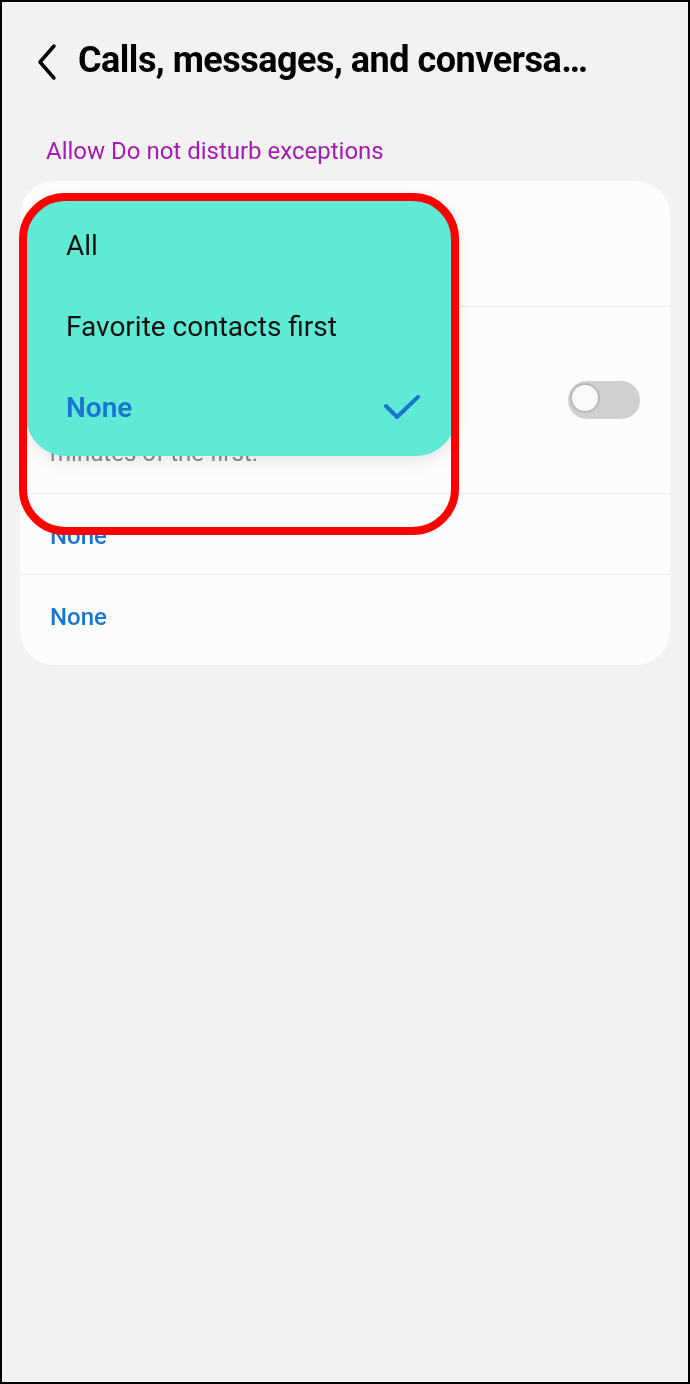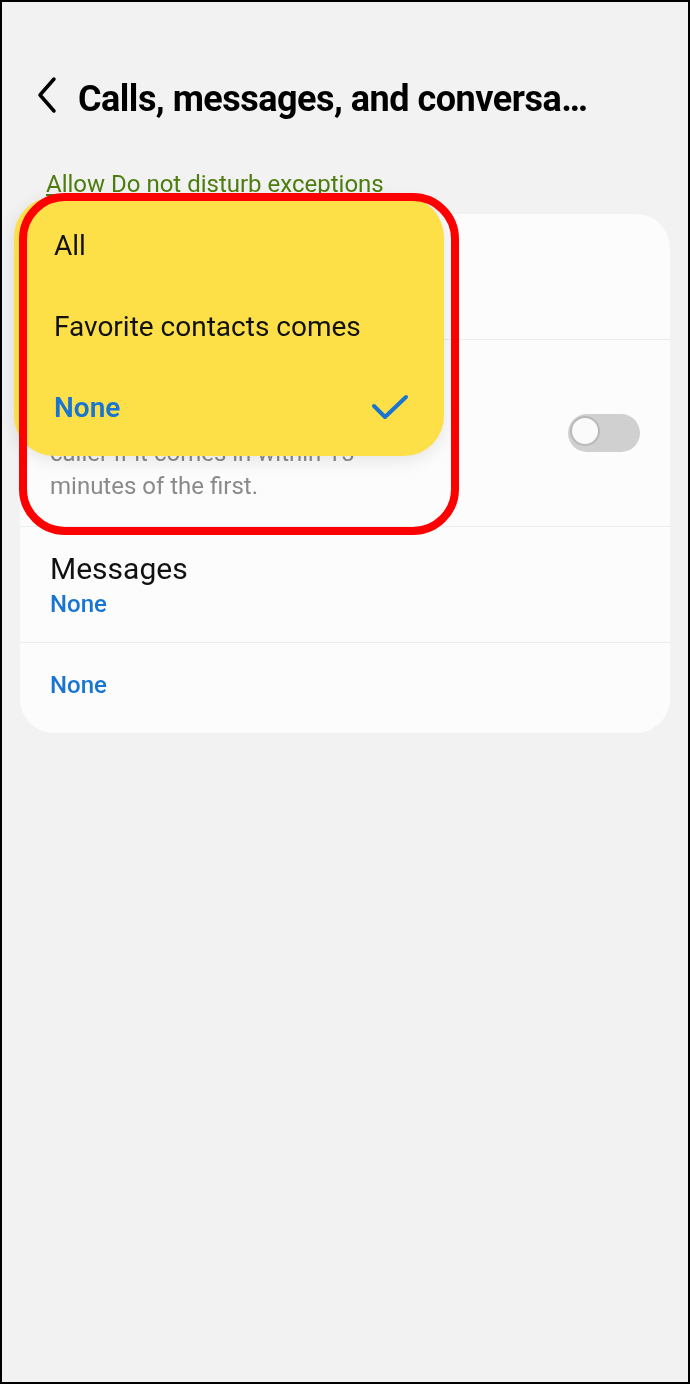--- a/index.html
+++ b/index.html
@@ -7,22 +7,22 @@
   body {
     font-family: -apple-system, BlinkMacSystemFont, "Segoe UI", Roboto, Arial, sans-serif;
     background: #f2f2f2;
     border: 2px solid #000;
     position: relative;
     overflow: hidden;
   }
 
   .header {
     display: flex;
-    align-items: flex-end;
-    padding: 70px 20px 28px 20px;
+    align-items: flex-start;
+    padding: 37px 20px 28px 20px;
   }
   .back-btn {
     width: 48px; height: 48px;
     display: flex; align-items: center; justify-content: center;
     background: none; border: none; cursor: pointer;
     margin-right: 8px;
   }
   .back-btn svg { width: 26px; height: 40px; }
   .page-title {
     font-size: 36px;
@@ -30,23 +30,22 @@
     color: #000;
     white-space: nowrap;
     overflow: hidden;
     text-overflow: ellipsis;
     flex: 1;
     letter-spacing: -0.5px;
   }
 
   .section-label {
     font-size: 24px;
-    color: #4d7c0f;
+    color: #a21caf;
     padding: 22px 0 16px 44px;
-    text-decoration: underline;
   }
 
   .card {
     background: #fcfcfc;
     margin: 0 18px;
     border-radius: 34px;
     padding: 0 0;
   }
 
   .row {
@@ -89,24 +88,24 @@
     background: #fafafa;
     border: 2px solid #b8b8b8;
     border-radius: 50%;
     position: absolute;
     left: 2px; top: 2px;
   }
 
   
   .popup {
     position: absolute;
-    left: 12px;
+    left: 24px;
     top: 195px;
     width: 430px;
-    background: #fde047;
+    background: #5eead4;
     border-radius: 40px;
     box-shadow: 0 4px 18px rgba(0,0,0,0.10);
     padding: 8px 0;
     z-index: 20;
   }
   .popup-item {
     display: flex;
     align-items: center;
     justify-content: space-between;
     padding: 24px 34px 24px 40px;
@@ -169,39 +168,38 @@
         <span>minutes of the first.</span>
       </div>
     </div>
     <div class="toggle">
       <div class="knob"></div>
     </div>
   </div>
 
   <div class="row">
     <div class="row-main">
-      <div class="row-title">Messages</div>
       <div class="row-sub">None</div>
     </div>
   </div>
 
   <div class="row" style="padding-bottom:34px;">
     <div class="row-main">
       <div class="row-sub">None</div>
     </div>
   </div>
 
 </div>
 
 <div class="popup">
   <div class="popup-item">
     <span class="popup-label">All</span>
   </div>
   <div class="popup-item">
-    <span class="popup-label">Favorite contacts comes</span>
+    <span class="popup-label">Favorite contacts first</span>
   </div>
   <div class="popup-item selected">
     <span class="popup-label">None</span>
     <span class="check">
       <svg viewBox="0 0 40 28">
           <polyline points="4,12 15,23 36,3" fill="none" stroke="#1875d1" stroke-width="4" stroke-linecap="round" stroke-linejoin="round"></polyline>
         </svg>
     </span>
   </div>
 </div>

